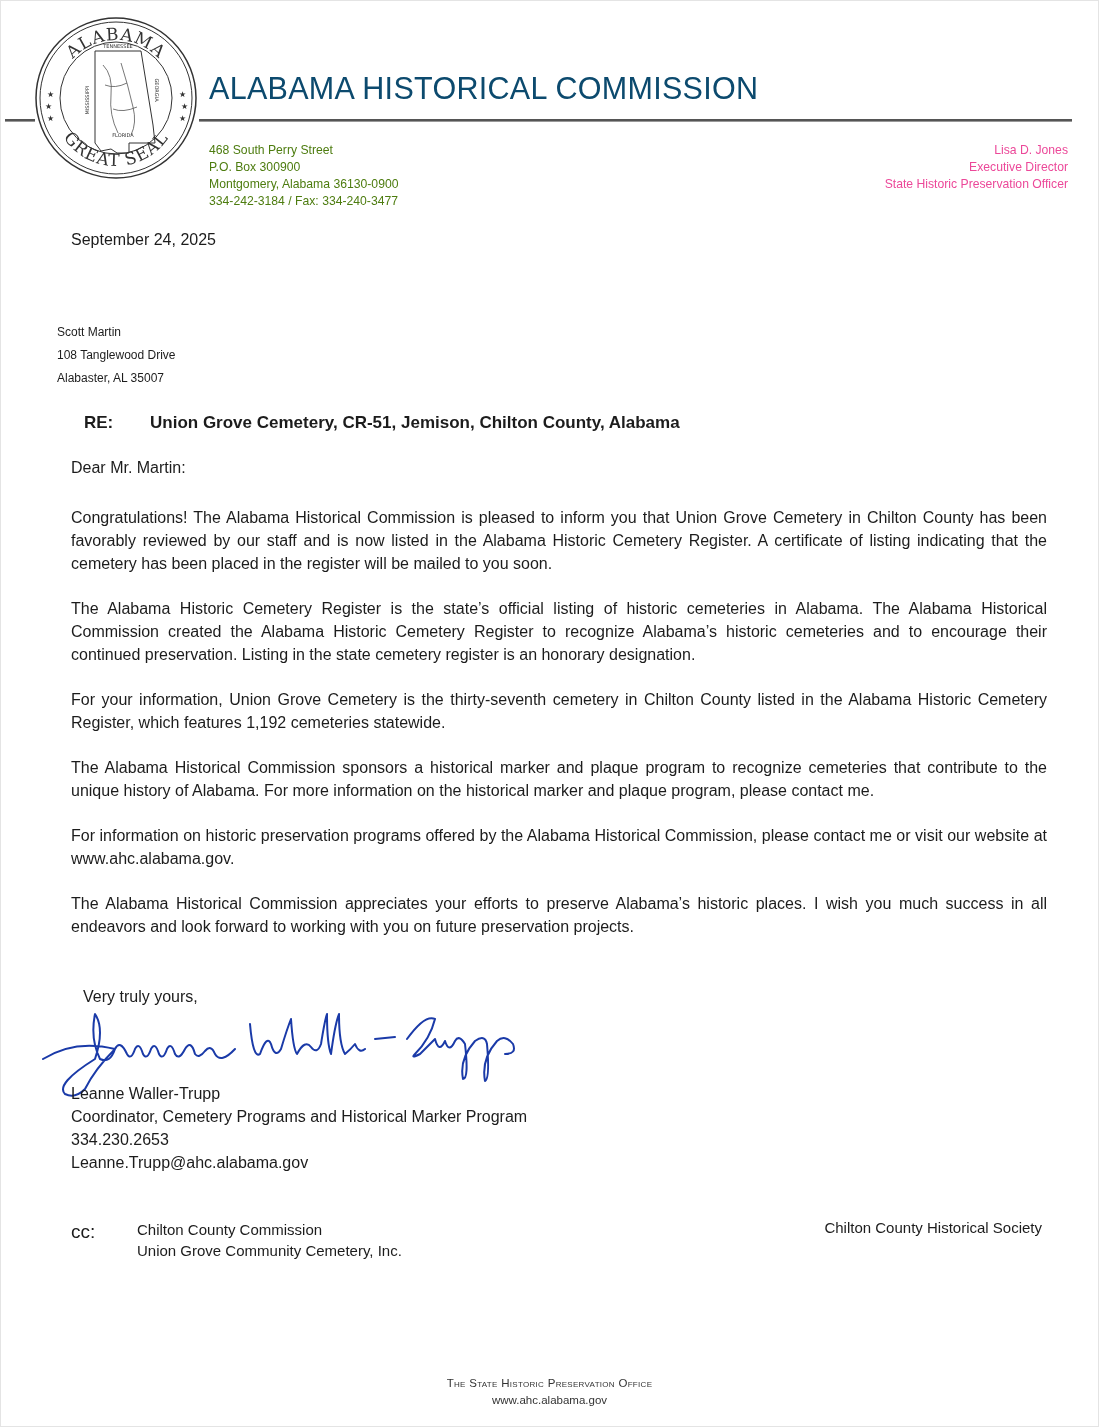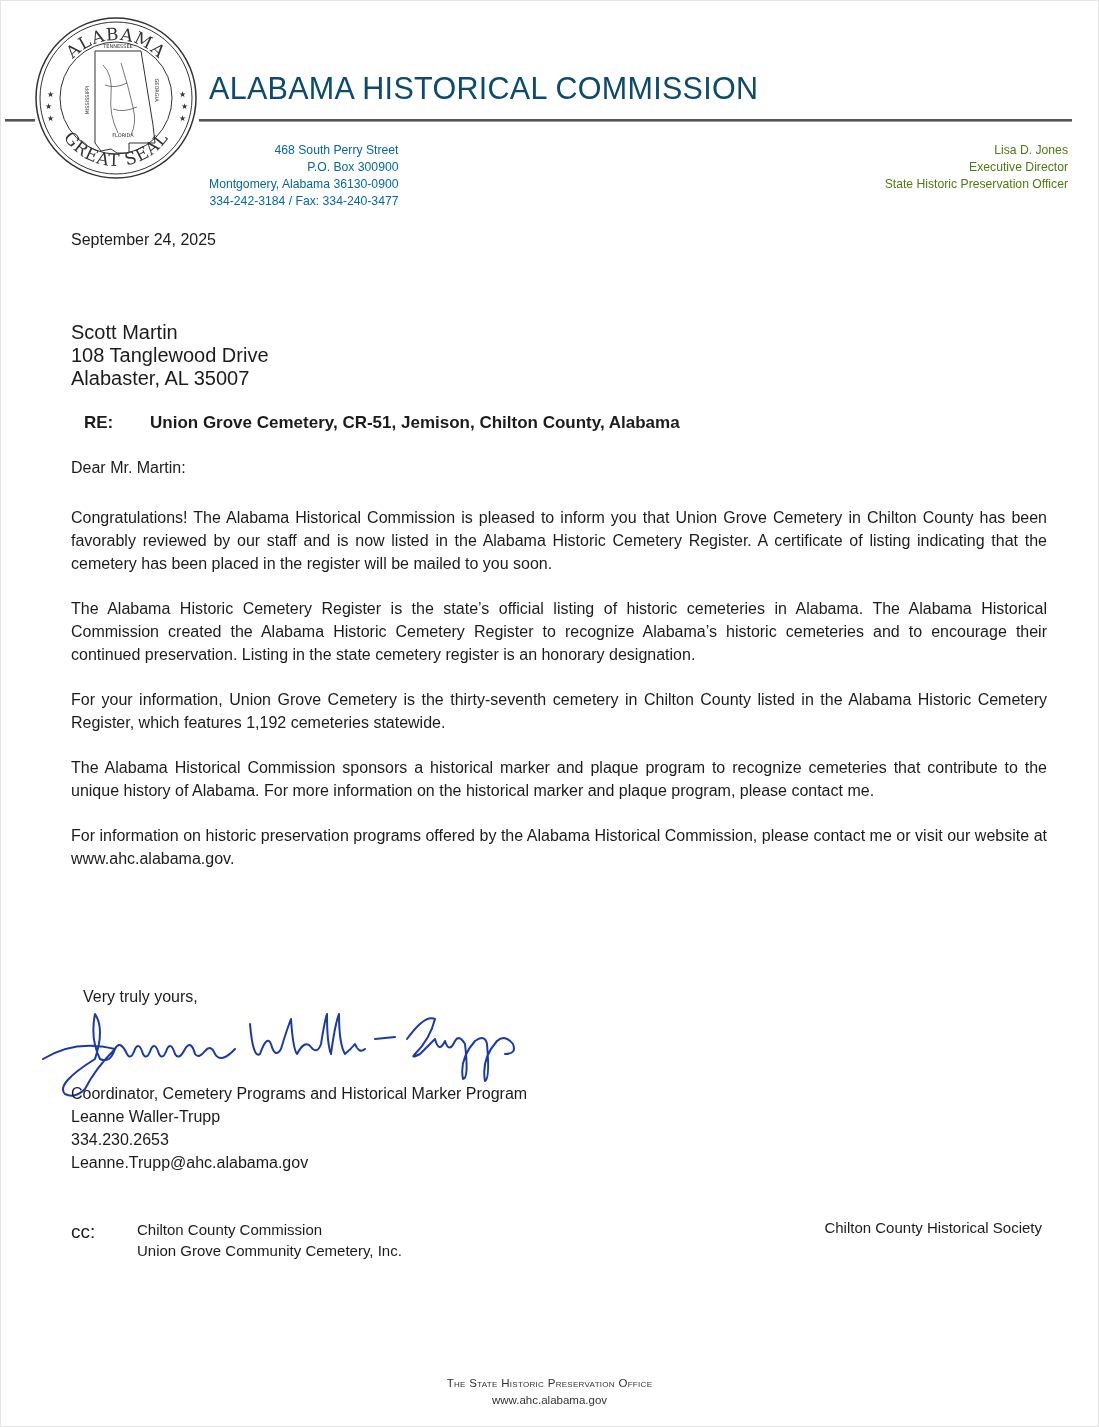--- a/index.html
+++ b/index.html
@@ -10,24 +10,24 @@
     border: 1px solid #e4e4e4; box-sizing: border-box;
   }
   .abs { position: absolute; }
   .seal { left: 32px; top: 14px; width: 166px; height: 166px; }
   .org-title {
     left: 208px; top: 70px; font-size: 30.5px; letter-spacing: 0.3px;
     color: #0c4a6e; white-space: nowrap; font-family: "Liberation Sans", sans-serif;
   }
   .rule-left { left: 4px; top: 118px; width: 30px; height: 2px; background: #555; border-bottom: 1px solid #999; }
   .rule-right { left: 198px; top: 118px; width: 873px; height: 2px; background: #555; border-bottom: 1px solid #999; }
-  .addr { left: 208px; top: 141px; font-size: 12.2px; line-height: 17px; color: #0369a1; white-space: nowrap; font-family: "Liberation Sans", sans-serif; text-align: right; }
-  .director { right: 30px; top: 141px; font-size: 12.2px; line-height: 17px; color: #4d7c0f; text-align: right; white-space: nowrap; font-family: "Liberation Sans", sans-serif; }
+  .addr { left: 208px; top: 141px; font-size: 12.2px; line-height: 17px; color: #4d7c0f; white-space: nowrap; font-family: "Liberation Sans", sans-serif; }
+  .director { right: 30px; top: 141px; font-size: 12.2px; line-height: 17px; color: #ec4899; text-align: right; white-space: nowrap; font-family: "Liberation Sans", sans-serif; }
   .letter-date { left: 70px; top: 230px; font-size: 16px; white-space: nowrap; font-family: "Liberation Sans", sans-serif; }
-  .recipient { left: 70px; top: 320px; font-size: 20px; line-height: 23px; white-space: nowrap; font-family: "Liberation Sans", sans-serif; }
+  .recipient { left: 56px; top: 320px; font-size: 12px; line-height: 23px; white-space: nowrap; font-family: "Liberation Sans", sans-serif; }
   .re-line { left: 70px; top: 412px; font-size: 17px; font-weight: bold; white-space: nowrap; font-family: "Liberation Sans", sans-serif; margin-left: 13px; }
   .re-line .re-label { display: inline-block; width: 66px; }
   .salutation { left: 70px; top: 458px; font-size: 16px; white-space: nowrap; font-family: "Liberation Sans", sans-serif; }
   .body-text { left: 70px; top: 505px; width: 976px; font-size: 16px; line-height: 23px; text-align: justify; font-family: "Liberation Sans", sans-serif; }
   .body-text p { margin: 0 0 22px 0; }
   .closing { left: 70px; top: 987px; font-size: 16px; white-space: nowrap; font-family: "Liberation Sans", sans-serif; margin-left: 12px; }
   .signature { left: 34px; top: 998px; width: 500px; height: 100px; }
   .sig-block { left: 70px; top: 1081px; font-size: 16px; line-height: 23px; white-space: nowrap; font-family: "Liberation Sans", sans-serif; }
   .cc-label { left: 70px; top: 1220px; font-size: 19px; font-family: "Liberation Sans", sans-serif; }
   .cc-list { left: 136px; top: 1218px; font-size: 15px; line-height: 21px; white-space: nowrap; font-family: "Liberation Sans", sans-serif; }
@@ -99,38 +99,39 @@
 </div>
 
 <div class="abs salutation">Dear Mr. Martin:</div>
 
 <div class="abs body-text">
   <p>Congratulations! The Alabama Historical Commission is pleased to inform you that Union Grove Cemetery in Chilton County has been favorably reviewed by our staff and is now listed in the Alabama Historic Cemetery Register. A certificate of listing indicating that the cemetery has been placed in the register will be mailed to you soon.</p>
   <p>The Alabama Historic Cemetery Register is the state’s official listing of historic cemeteries in Alabama. The Alabama Historical Commission created the Alabama Historic Cemetery Register to recognize Alabama’s historic cemeteries and to encourage their continued preservation. Listing in the state cemetery register is an honorary designation.</p>
   <p>For your information, Union Grove Cemetery is the thirty-seventh cemetery in Chilton County listed in the Alabama Historic Cemetery Register, which features 1,192 cemeteries statewide.</p>
   <p>The Alabama Historical Commission sponsors a historical marker and plaque program to recognize cemeteries that contribute to the unique history of Alabama. For more information on the historical marker and plaque program, please contact me.</p>
   <p>For information on historic preservation programs offered by the Alabama Historical Commission, please contact me or visit our website at www.ahc.alabama.gov.</p>
+  <p>The Alabama Historical Commission appreciates your efforts to preserve Alabama’s historic places. I wish you much success in all endeavors and look forward to working with you on future preservation projects.</p>
 </div>
 
 <div class="abs closing">Very truly yours,</div>
 
 <svg class="abs signature" viewBox="0 0 500 100">
   <path id="sig-path" fill="none" stroke="#1a3aa8" stroke-width="2" stroke-linecap="round" stroke-linejoin="round" d="M 8 60 Q 40 40 80 50 Q 60 70 50 90 Q 40 100 30 95 Q 20 85 60 60 Q 70 30 60 15 Q 55 40 65 60
        Q 75 65 80 50 Q 85 40 92 55 Q 96 62 100 50 Q 104 42 108 55 Q 112 62 116 50 Q 120 42 124 55
        Q 128 62 132 50 Q 136 42 140 55 Q 144 62 150 50 Q 156 40 160 55 Q 164 60 170 52 Q 176 45 180 55 Q 186 65 200 50
        M 215 25 Q 218 60 225 55 Q 232 35 236 45 Q 240 60 246 50 Q 252 30 256 20 Q 258 50 262 55 Q 270 40 276 48 Q 282 56 286 45
        Q 290 20 292 15 Q 292 45 296 55 Q 300 25 304 15 Q 304 45 310 55 Q 316 50 320 45 Q 324 55 330 50
        M 340 40 L 360 38
        M 372 40 Q 390 15 400 20 Q 395 40 380 55 Q 375 60 385 55 Q 395 45 400 40 Q 404 55 410 42 Q 414 55 420 42
        Q 424 35 430 45 Q 434 80 428 80 Q 424 60 440 42 Q 450 35 452 45 Q 455 80 450 82 Q 446 60 462 42 Q 470 35 478 45 Q 482 55 470 55"></path>
 </svg>
 
 <div class="abs sig-block">
+  <div>Leanne Waller-Trupp</div>
   <div>Coordinator, Cemetery Programs and Historical Marker Program</div>
-  <div>Leanne Waller-Trupp</div>
   <div>334.230.2653</div>
   <div>Leanne.Trupp@ahc.alabama.gov</div>
 </div>
 
 <div class="abs cc-label">cc:</div>
 <div class="abs cc-list">
   <div>Chilton County Commission</div>
   <div>Union Grove Community Cemetery, Inc.</div>
 </div>
 <div class="abs cc-right">

